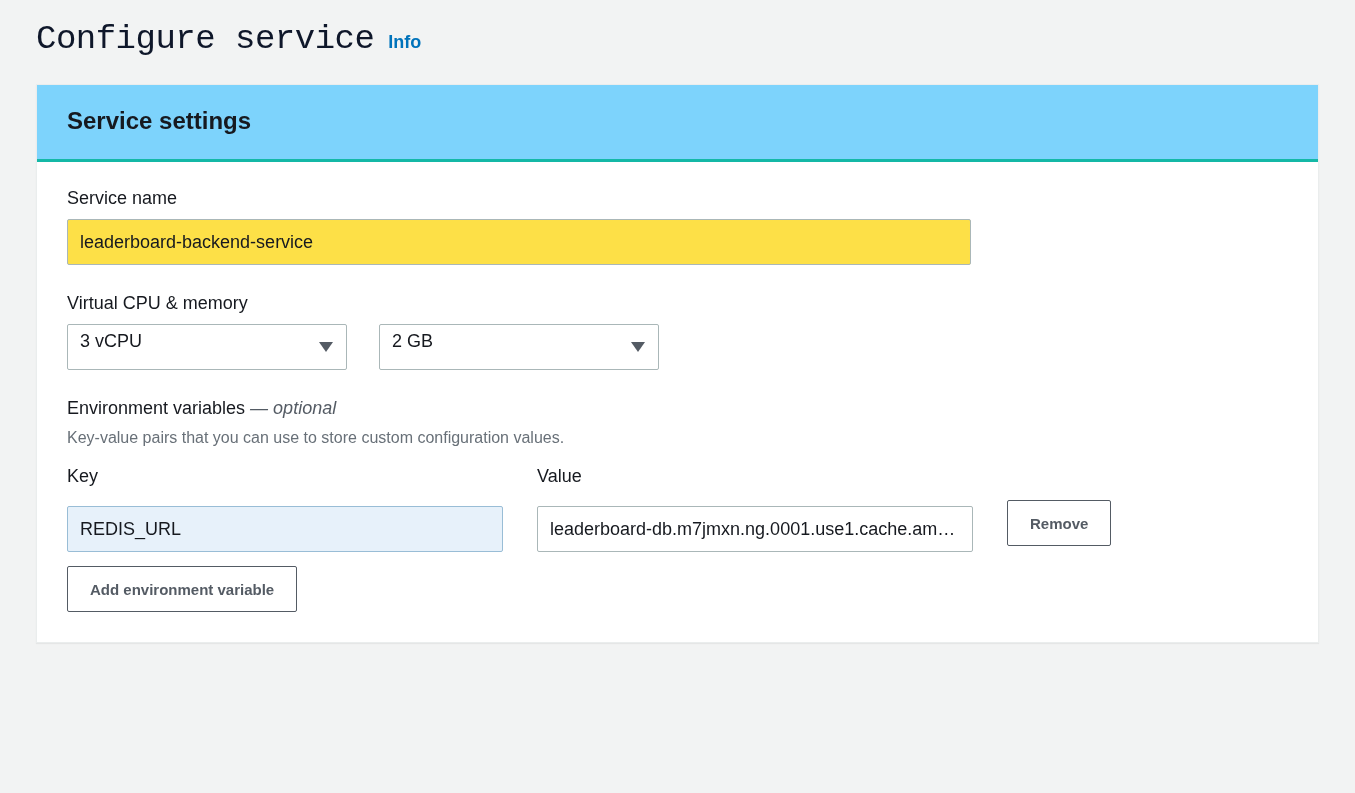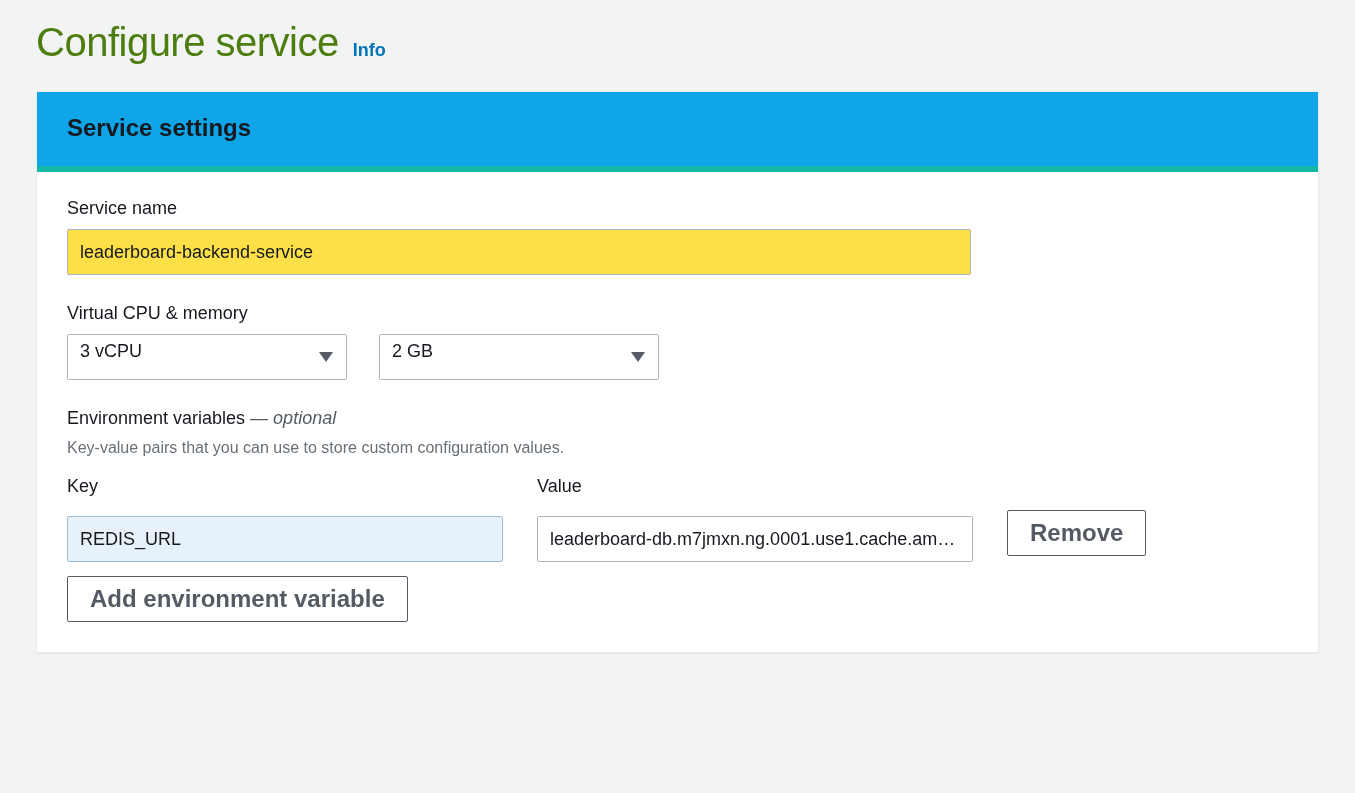--- a/index.html
+++ b/index.html
@@ -13,40 +13,41 @@
     color: #16191f;
     padding: 20px 36px;
   }
   .page-header {
     display: flex;
     align-items: baseline;
     gap: 14px;
     margin-bottom: 26px;
   }
   .page-title {
-    font-size: 40px;
+    font-size: 34px;
     font-weight: 400;
-    color: #4d7c0f;
+    color: #0f172a;
     letter-spacing: -0.5px;
+    font-family: Liberation Mono, monospace;
   }
   .info-link {
     font-size: 18px;
     color: #0073bb;
     font-weight: 700;
     cursor: pointer;
   }
   .panel {
     background: #ffffff;
     border: 1px solid #eaeded;
     box-shadow: 0 1px 1px rgba(0,0,0,0.05);
   }
   .panel-header {
     padding: 22px 30px 24px 30px;
-    border-bottom: 6px solid #14b8a6;
-    background: #0ea5e9;
+    border-bottom: 3px solid #14b8a6;
+    background: #7dd3fc;
   }
   .panel-header h2 {
     font-size: 24px;
     font-weight: 700;
     color: #16191f;
   }
   .panel-body {
     padding: 26px 30px 30px 30px;
   }
   .form-group {
@@ -147,21 +148,21 @@
   .awsui-button {
     display: inline-flex;
     align-items: center;
     justify-content: center;
     height: 46px;
     padding: 0 22px;
     border: 1px solid #545b64;
     border-radius: 2px;
     background: #ffffff;
     color: #545b64;
-    font-size: 24px;
+    font-size: 15px;
     font-weight: 700;
     cursor: pointer;
   }
   .remove-btn-offset {
     margin-top: 34px;
   }
   .add-btn {
     margin-top: 14px;
   }
 </style>

